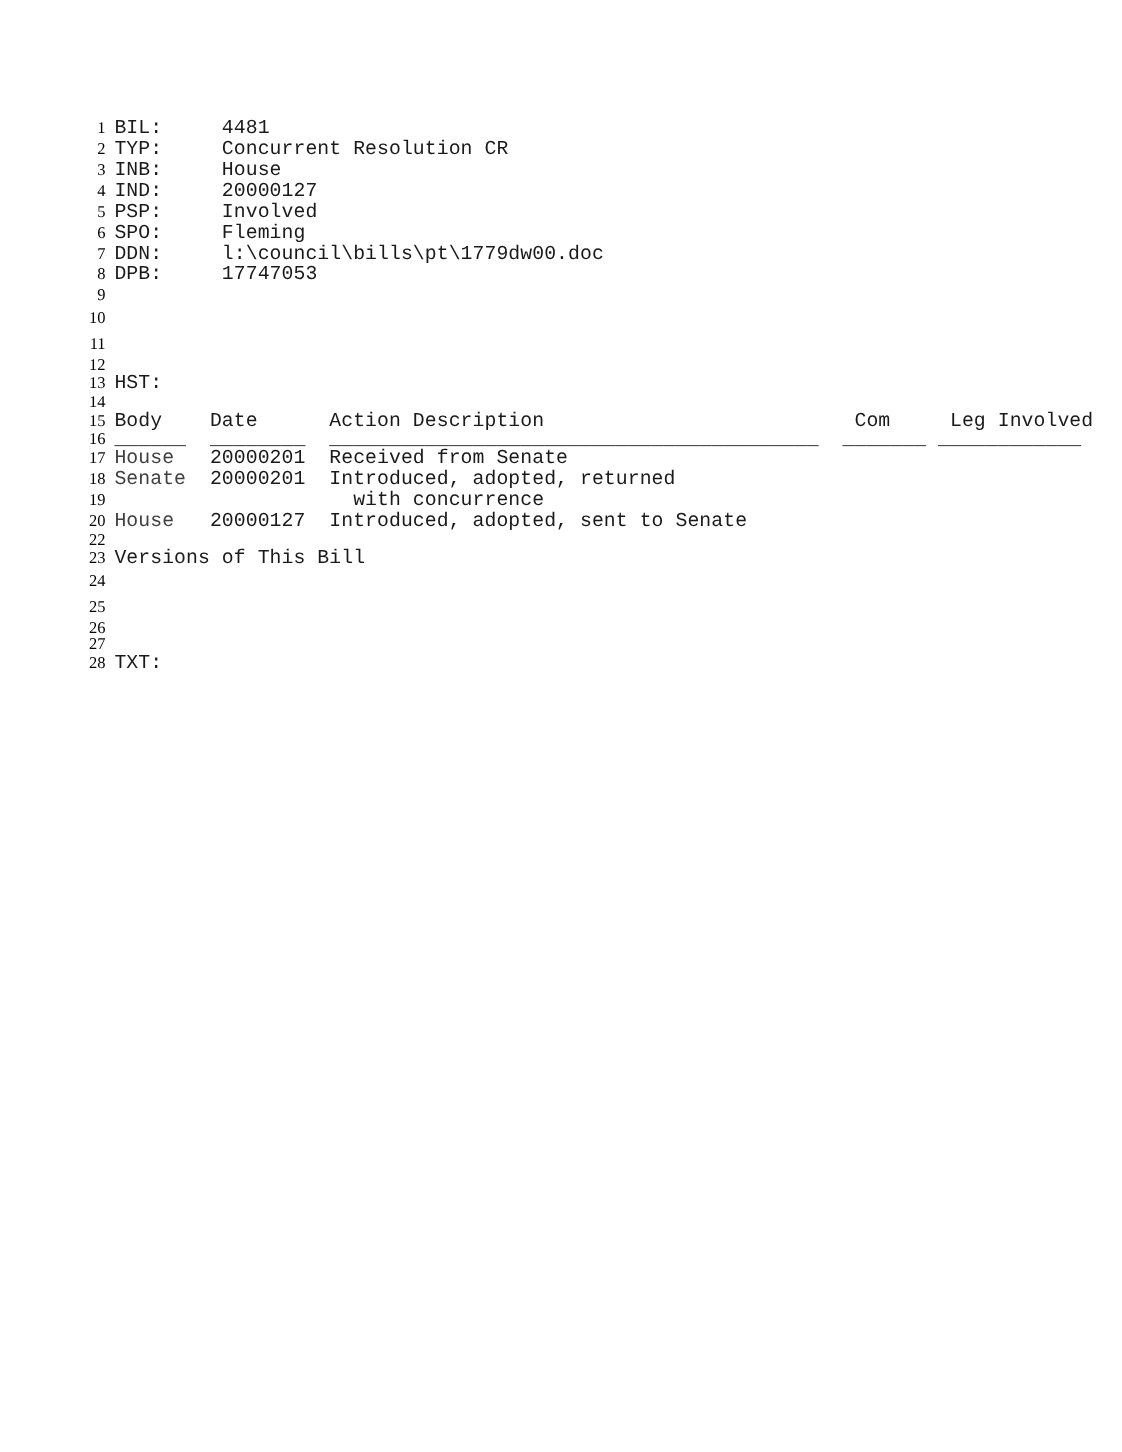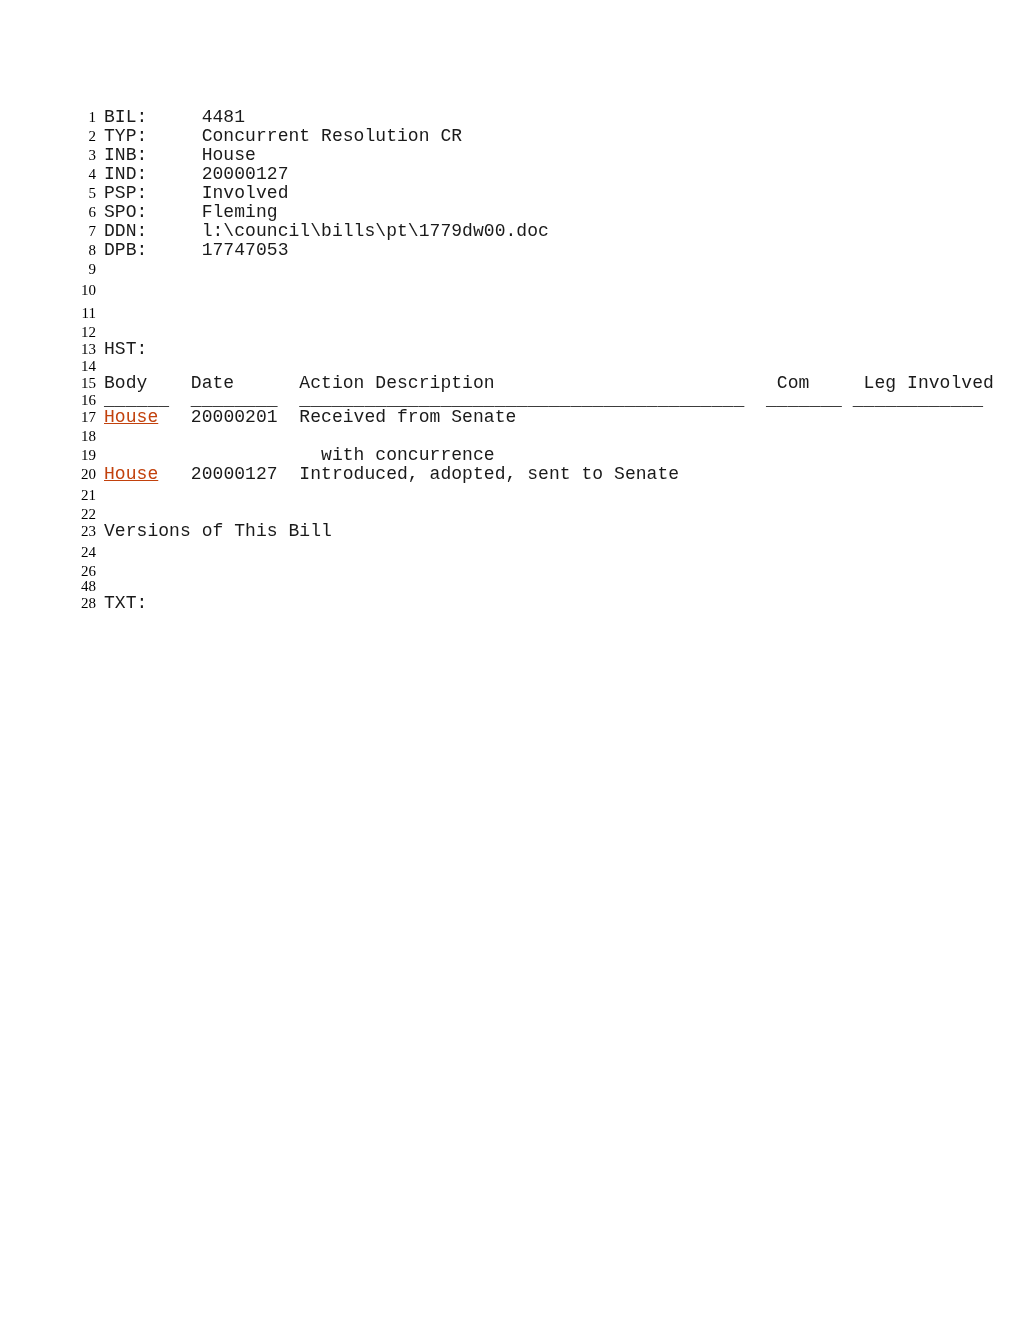--- a/index.html
+++ b/index.html
@@ -58,22 +58,21 @@
     left: 104px;
     top: 0;
     font-family: "Liberation Mono", monospace;
     font-size: 18px;
     letter-spacing: 0.05px;
     color: #1a1a1a;
     white-space: pre;
   }
 
   .hlink {
-    color: #c2410c;
-    text-decoration: underline;
+    color: #404040;
   }
 </style>
 </head>
 <body>
 
 <div class="page">
   <div class="doc-lines">
       <div class="line"><span class="lineno">1</span><span class="content"><span>BIL:     4481</span></span></div>
       <div class="line"><span class="lineno">2</span><span class="content"><span>TYP:     Concurrent Resolution CR</span></span></div>
       <div class="line"><span class="lineno">3</span><span class="content"><span>INB:     House</span></span></div>
@@ -84,24 +83,24 @@
       <div class="line"><span class="lineno">8</span><span class="content"><span>DPB:     17747053</span></span></div>
       <div class="line"><span class="lineno">9</span></div>
       <div class="line gap"><span class="lineno">10</span><span class="content"></span></div>
       <div class="line gap"><span class="lineno">11</span><span class="content"></span></div>
       <div class="line tight"><span class="lineno">12</span><span class="content"></span></div>
       <div class="line"><span class="lineno">13</span><span class="content"><span>HST:</span></span></div>
       <div class="line tight"><span class="lineno">14</span><span class="content"></span></div>
       <div class="line"><span class="lineno">15</span><span class="content"><span>Body    Date      Action Description                          Com     Leg Involved</span></span></div>
       <div class="line tight"><span class="lineno">16</span><span class="content"><span>______  ________  _________________________________________  _______ ____________</span></span></div>
       <div class="line"><span class="lineno">17</span><span class="content"><span class="hlink">House</span><span>   20000201  Received from Senate</span></span></div>
-      <div class="line"><span class="lineno">18</span></div>
+      <div class="line"><span class="lineno">18</span><span class="content"><span class="hlink">Senate</span><span>  20000201  Introduced, adopted, returned</span></span></div>
       <div class="line"><span class="lineno">19</span><span class="content"><span>                    with concurrence</span></span></div>
       <div class="line"><span class="lineno">20</span><span class="content"><span class="hlink">House</span><span>   20000127  Introduced, adopted, sent to Senate</span></span></div>
-      <div class="line gap"><span class="lineno">21</span><span class="content"></span></div>
       <div class="line tight"><span class="lineno">22</span><span class="content"></span></div>
       <div class="line"><span class="lineno">23</span><span class="content"><span>Versions of This Bill</span></span></div>
       <div class="line gap"><span class="lineno">24</span><span class="content"></span></div>
+      <div class="line gap"><span class="lineno">25</span><span class="content"></span></div>
       <div class="line tight"><span class="lineno">26</span><span class="content"></span></div>
-      <div class="line tight"><span class="lineno">48</span><span class="content"></span></div>
+      <div class="line tight"><span class="lineno">27</span><span class="content"></span></div>
       <div class="line"><span class="lineno">28</span><span class="content"><span>TXT:</span></span></div>
     </div>
 </div>
 
 </body></html>

